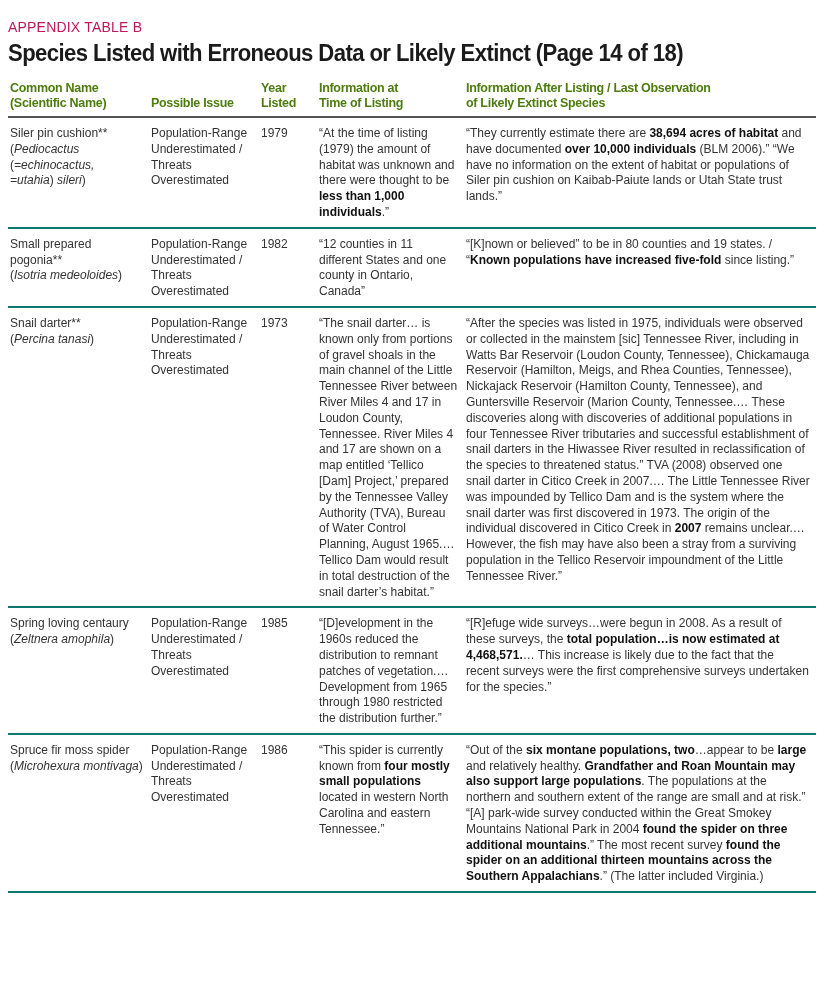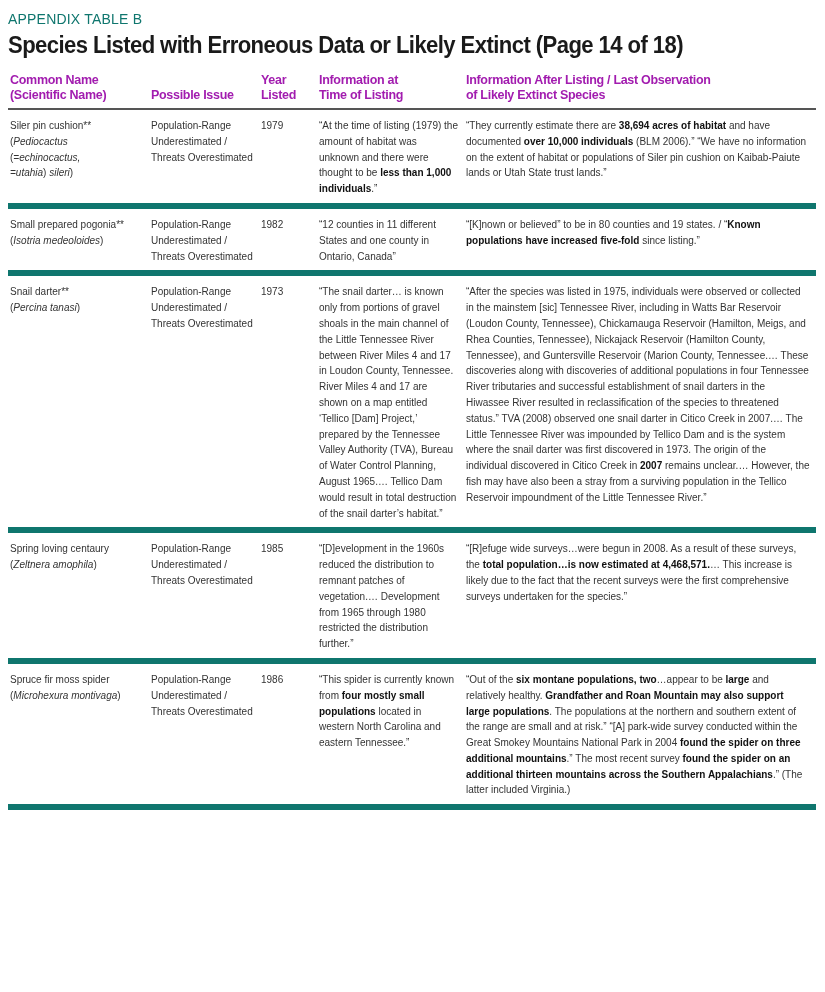--- a/index.html
+++ b/index.html
@@ -3,39 +3,39 @@
   <meta charset="utf-8">
   <style>
     html, body { margin: 0; padding: 0; background: #ffffff; }
     body {
       width: 825px; height: 992px; overflow: hidden;
       font-family: "Liberation Sans", "DejaVu Sans", sans-serif;
       color: #231f20;
     }
     .page { padding: 3px 10px 0 8px; }
     .kicker {
-      font-size: 14px; letter-spacing: 0.2px; color: #0f766e;
-      margin: 8px 0 4px 0; line-height: 16px; font-weight: normal;
+      font-size: 14px; letter-spacing: 0.2px; color: #be185d;
+      margin: 16px 0 4px 0; line-height: 16px; font-weight: normal;
     }
     .title {
       font-family: "Liberation Sans Narrow", "Liberation Sans", sans-serif;
       font-size: 23px; font-weight: bold; margin: 0 0 14px 0; line-height: 28px;
       letter-spacing: -0.6px; transform: scaleX(0.96); transform-origin: left;
       white-space: nowrap; color: #1a1a1a;
     }
     table { border-collapse: collapse; width: 808px; table-layout: fixed; }
     th {
       text-align: left; vertical-align: bottom; font-weight: bold;
       font-size: 12.5px; line-height: 15px; padding: 0 6px 5px 2px;
-      border-bottom: 2px solid #555555; color: #a21caf;
+      border-bottom: 2px solid #555555; color: #4d7c0f;
       letter-spacing: -0.3px;
     }
     td {
-      vertical-align: top; font-size: 10px; line-height: 15.8px;
-      padding: 8px 6px 6px 2px; border-bottom: 6px solid #0f766e;
+      vertical-align: top; font-size: 12px; line-height: 15.8px;
+      padding: 8px 6px 6px 2px; border-bottom: 2px solid #0f766e;
       color: #333333;
       margin-top: 40px;
     }
     col.c1 { width: 141px; }
     col.c2 { width: 110px; }
     col.c3 { width: 58px; }
     col.c4 { width: 147px; }
     col.c5 { width: 352px; }
     .seg-i { font-style: italic; }
     .seg-b { font-weight: bold; color: #111; }

